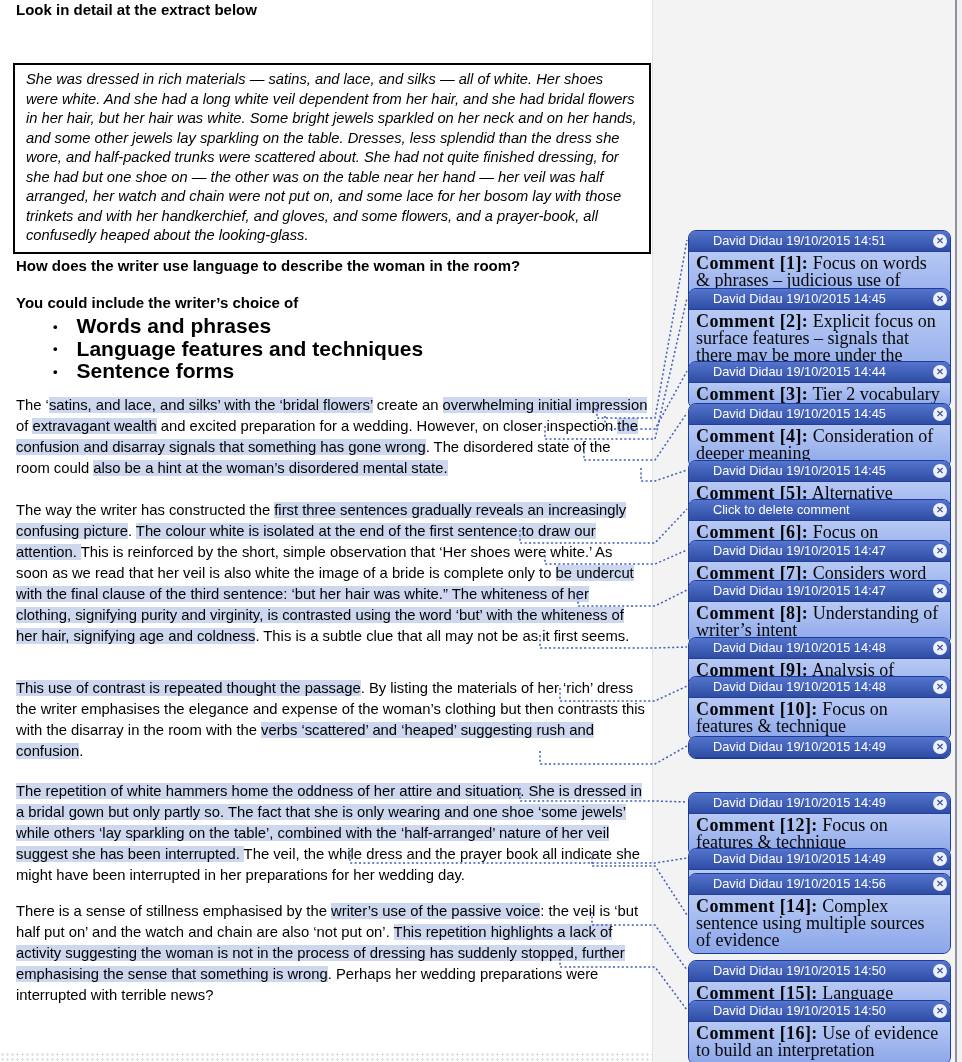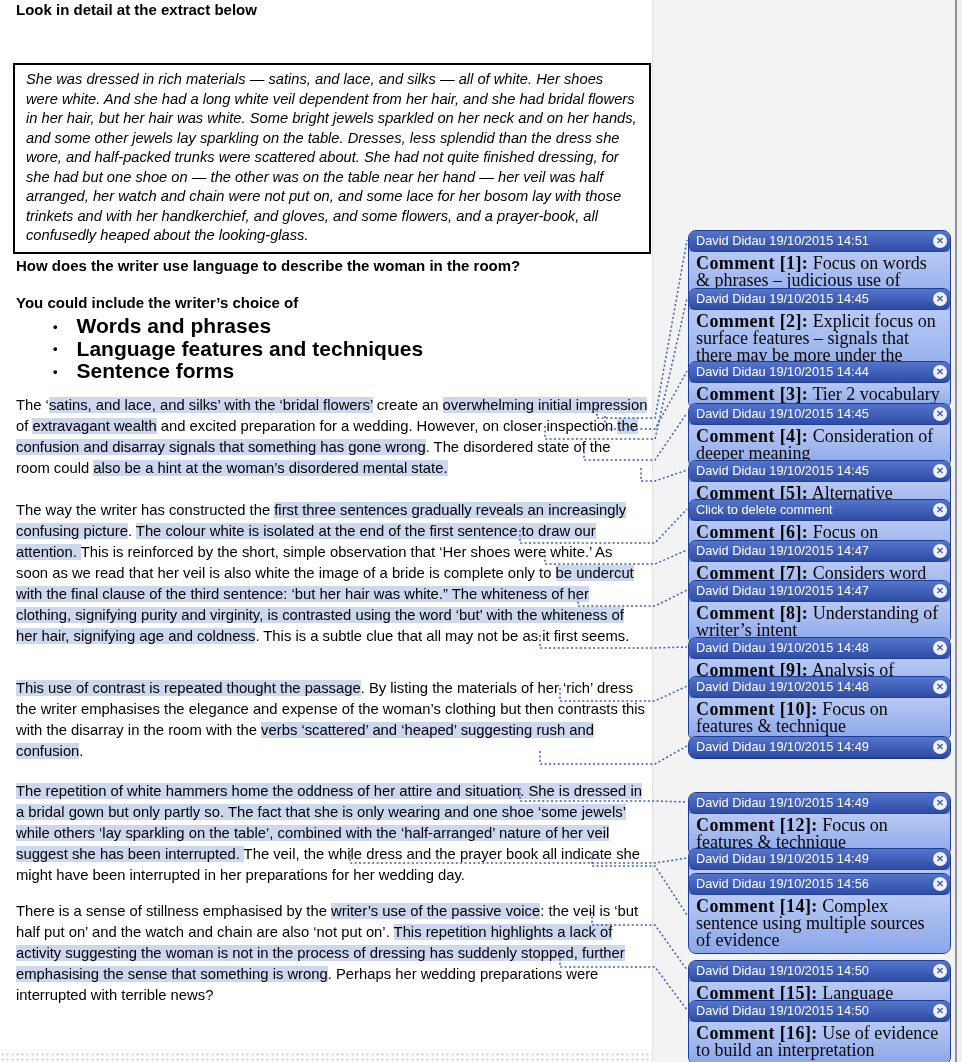--- a/index.html
+++ b/index.html
@@ -25,22 +25,22 @@
   .para{position:absolute;left:16px;width:632px;font-size:14.8px;line-height:21px;}
   .hl{background:#cdd8ef;}
   #page-bottom-strip{position:absolute;left:0;top:1052px;width:652px;height:10px;
       background-image:radial-gradient(#dedede 1px,transparent 1.2px);background-size:5px 5px;}
   
   #leader-lines{position:absolute;left:0;top:0;pointer-events:none;}
   
   .comment{position:absolute;left:688px;width:263px;border:1.5px solid #1c3b94;border-radius:8px;
            overflow:hidden;box-sizing:border-box;background:#8ba6e9;}
   .comment-header{position:relative;background:linear-gradient(180deg,#5474cd 0%,#2f4da4 100%);
-                  color:#fff;font-size:12.8px;line-height:18px;height:19px;padding:1px 22px 0 7px;
-                  border-bottom:1px solid #24409c;white-space:nowrap;border-radius:6px;}
+                  color:#fff;font-size:12.8px;line-height:18px;height:19px;padding:1px 22px 0 24px;
+                  border-bottom:1px solid #24409c;white-space:nowrap;}
   .comment-close{position:absolute;right:3px;top:3px;width:14px;height:14px;border-radius:50%;
                  background:#eef1fa;color:#42589f;font-size:9.5px;line-height:14px;text-align:center;
                  font-weight:bold;cursor:pointer;}
   .comment-body{background:linear-gradient(180deg,#b7c9f4 0%,#8ba6e9 100%);
                 font-family:"Liberation Serif",serif;font-size:18px;line-height:16.8px;
                 color:#060606;padding:3px 7px 5px 7px;min-height:17px;}
   .comment-label{font-weight:bold;letter-spacing:.4px;}
 </style>
 </head>
 <body>

